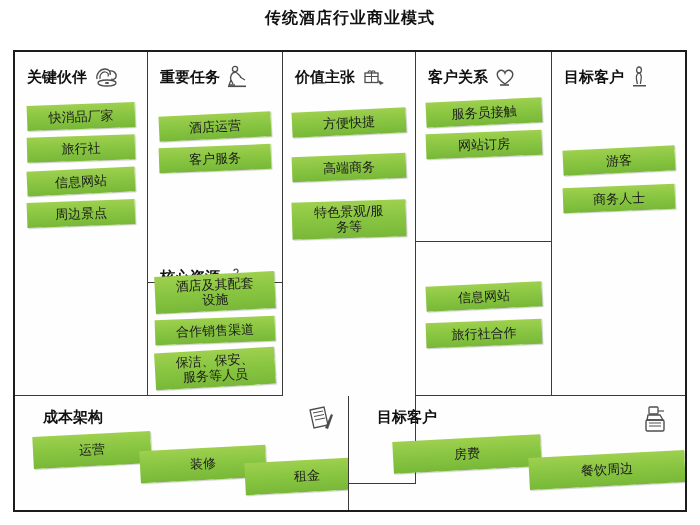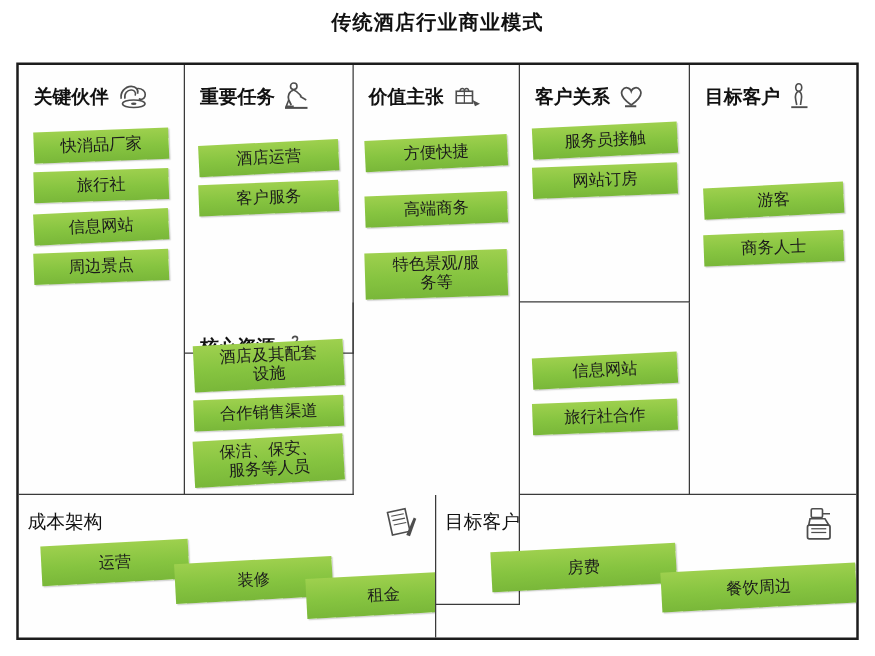--- a/index.html
+++ b/index.html
@@ -72,23 +72,23 @@
     font-family: "DejaVu Sans", "Liberation Sans", sans-serif;
   }
   .cell-head .ico {
     flex: 0 0 auto;
     opacity: .8;
   }
   
   .band-head {
     position: absolute;
     top: 12px;
-    left: 7px;
+    left: 28px;
     font-size: 15px;
-    font-weight: normal;
+    font-weight: bold;
     color: #111;
     font-family: "DejaVu Sans", "Liberation Sans", sans-serif;
   }
   .band-ico {
     position: absolute;
     top: 8px;
     right: 14px;
     opacity: .8;
   }
 

